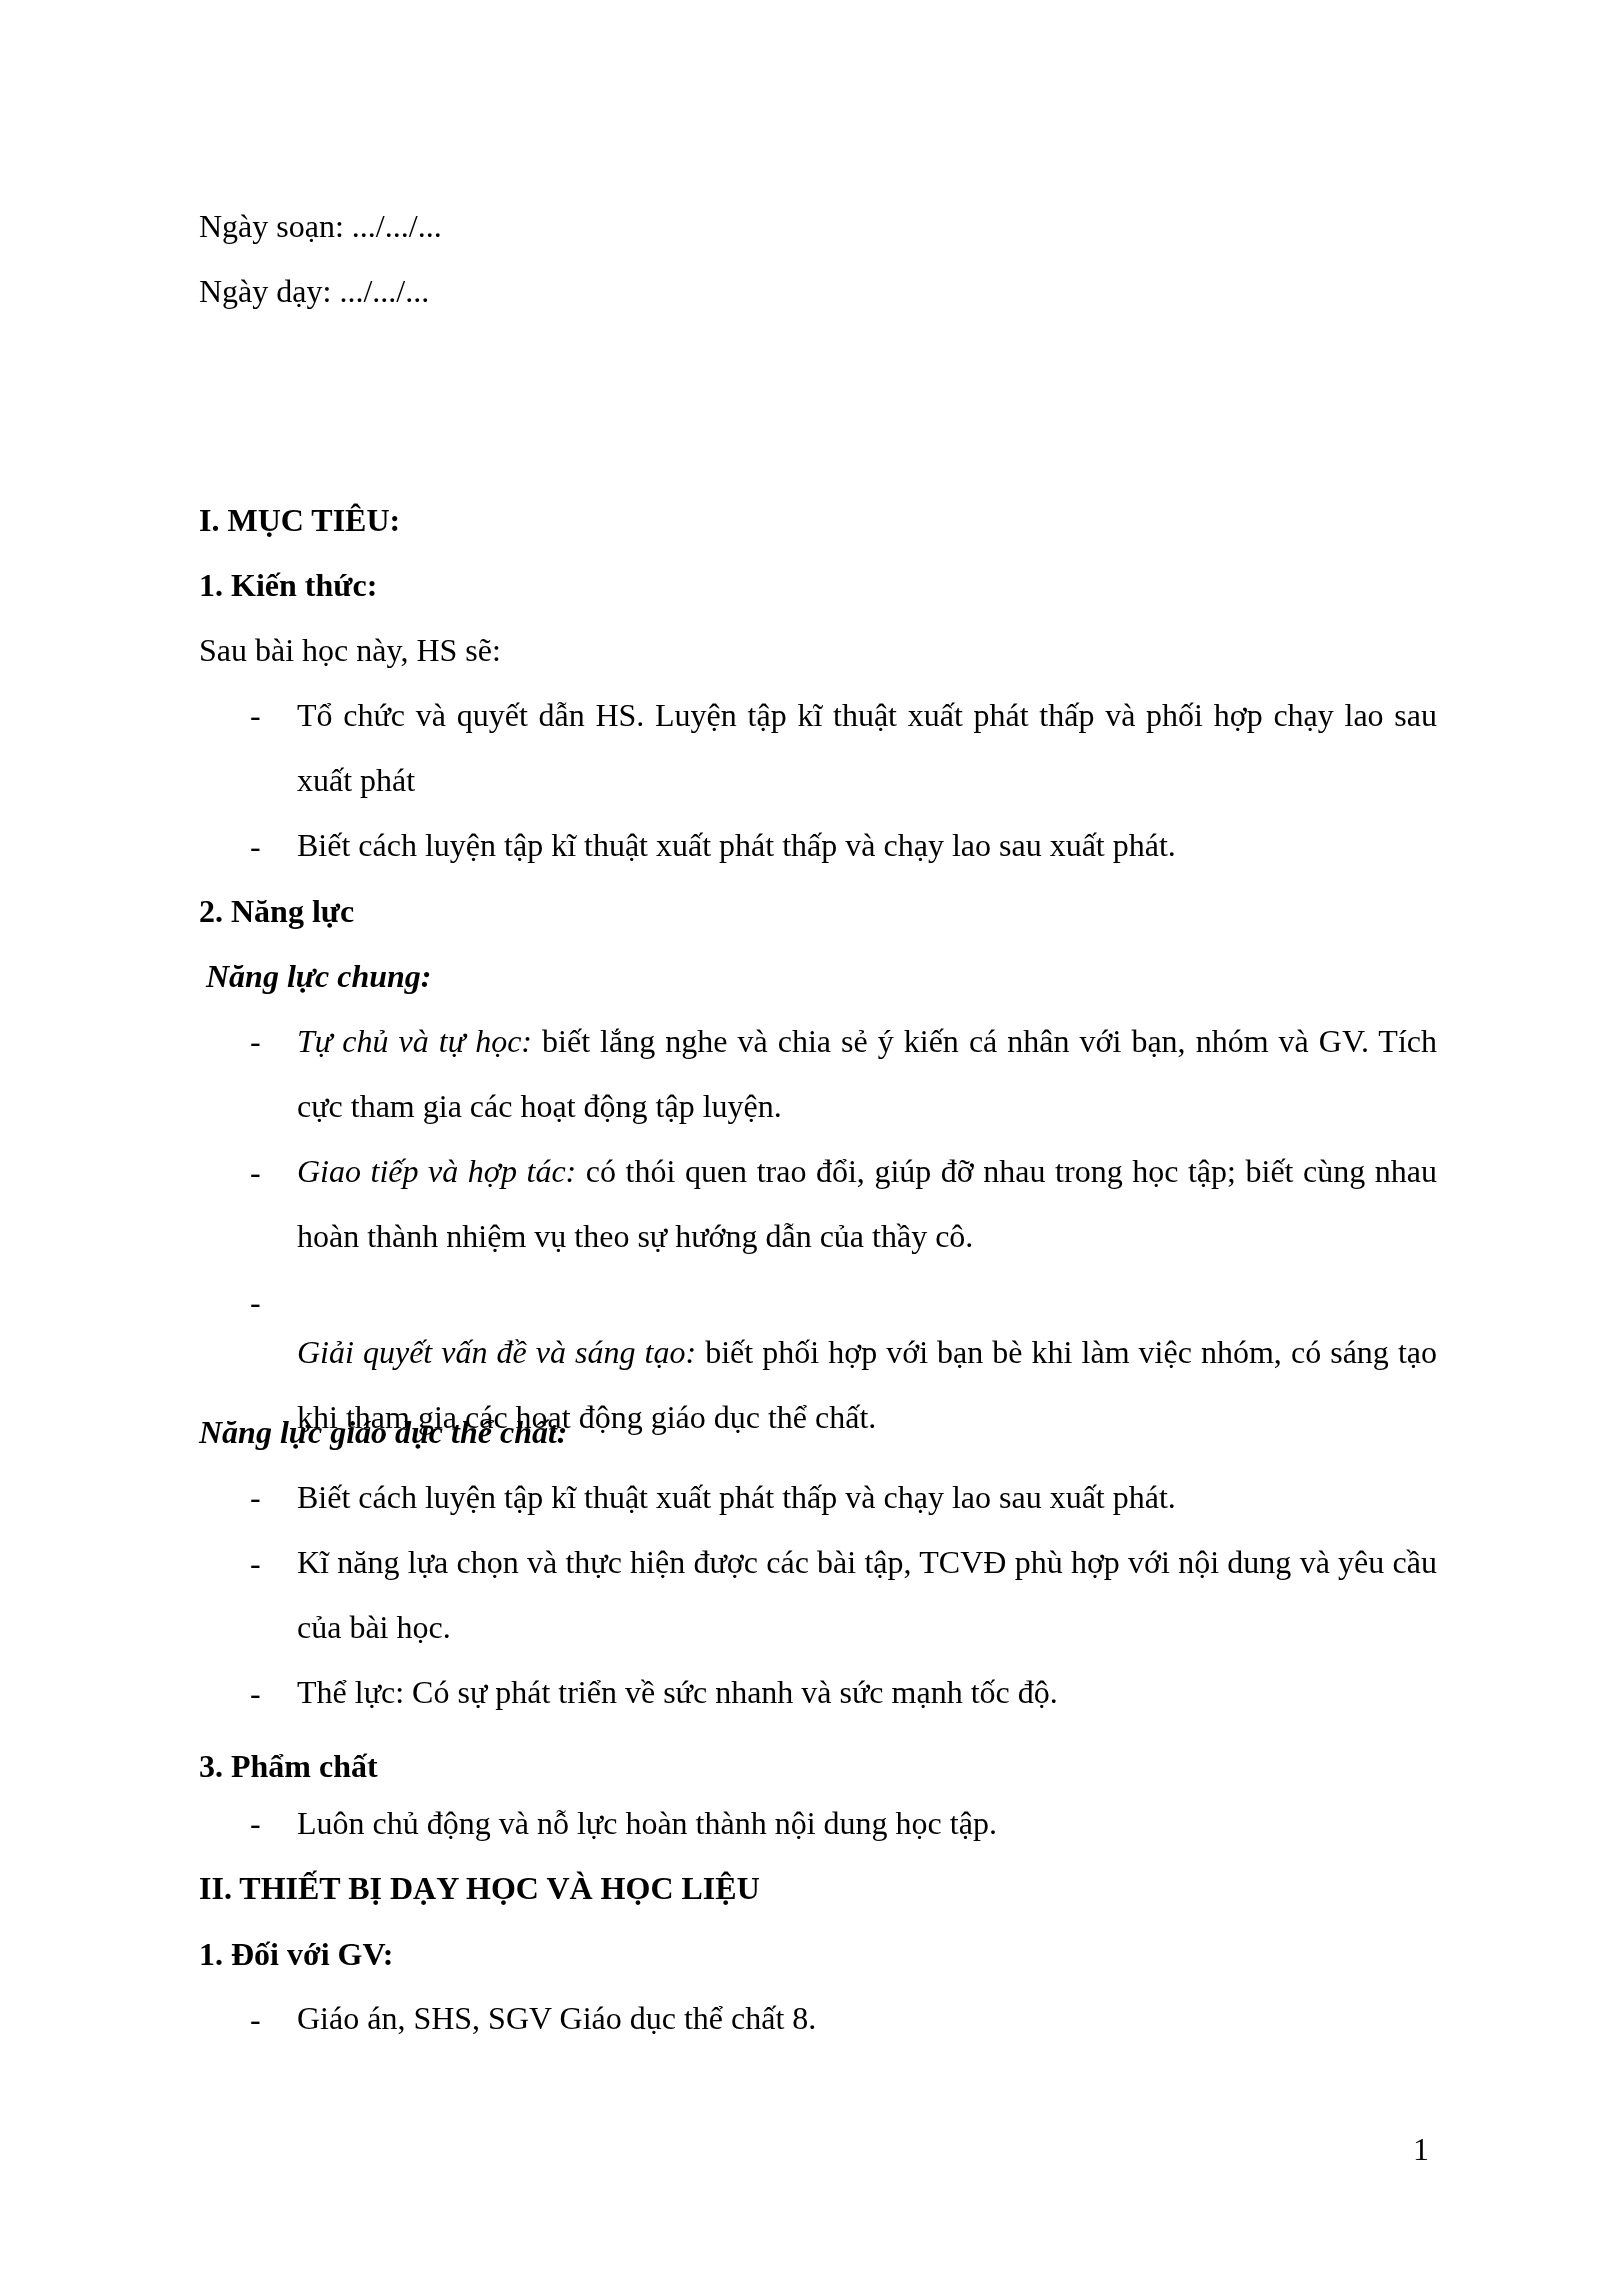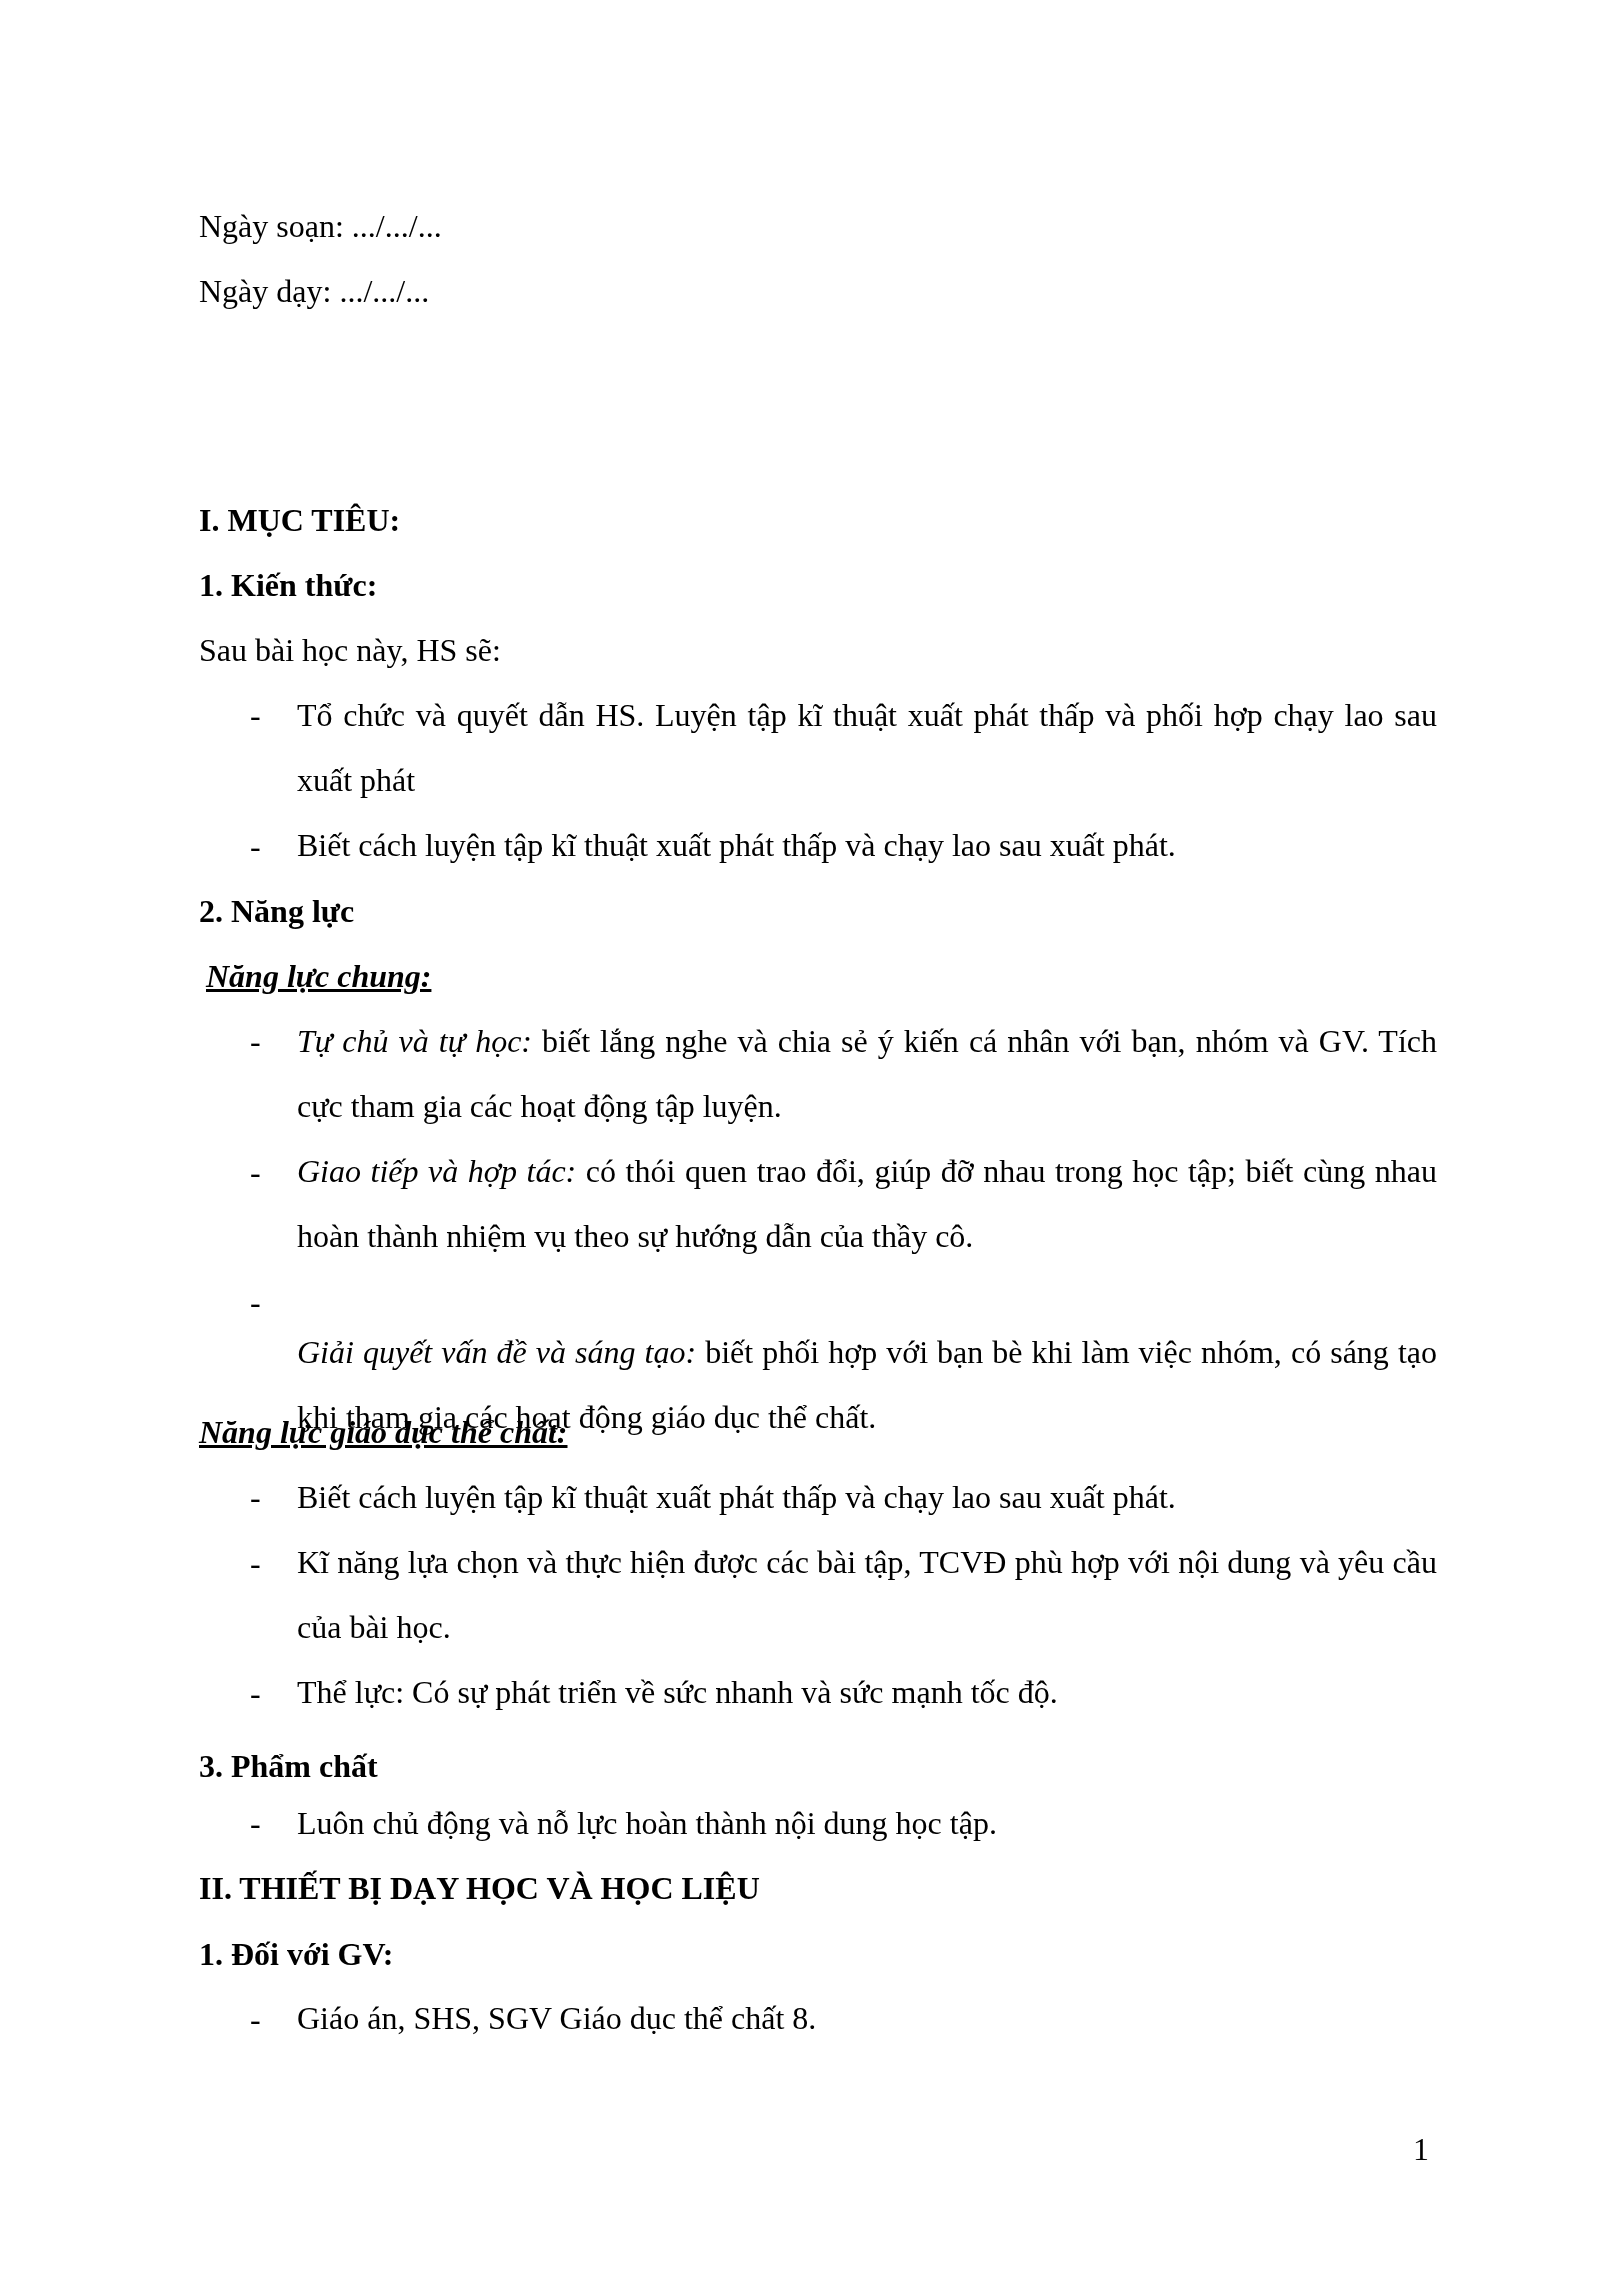--- a/index.html
+++ b/index.html
@@ -4,21 +4,21 @@
 <style>
   html, body { margin: 0; padding: 0; background: #ffffff; }
   body { width: 1623px; height: 2295px; position: relative; overflow: hidden;
          font-family: "Liberation Serif", serif; color: #000; font-size: 32px; }
   .page { position: absolute; left: 0; top: 0; width: 1350px; height: 2295px; }
   .line { position: absolute; left: 199px; white-space: nowrap; line-height: 1; }
   .title { position: absolute; left: 0; width: 1623px; text-align: center; top: 369px;
            font-weight: bold; color: #2e74b5; font-size: 34px; }
   .b { font-weight: bold; }
   .i { font-style: italic; margin-top: 48px; }
-  .bi { font-weight: bold; font-style: italic; text-decoration: underline; }
+  .bi { font-weight: bold; font-style: italic; }
   .dash { position: absolute; left: 250px; }
   .btext { position: absolute; left: 297px; width: 1140px; text-align: justify; text-align-last: left; white-space: normal; line-height: 65px; }
   .pagenum { position: absolute; left: 1413px; top: 2131px; font-size: 32px; }
 </style>
 </head>
 <body>
 
 <div class="page">
   <div class="line" style="top:210px">Ngày soạn: .../.../...</div>
   <div class="line" style="top:275px">Ngày dạy: .../.../...</div>

